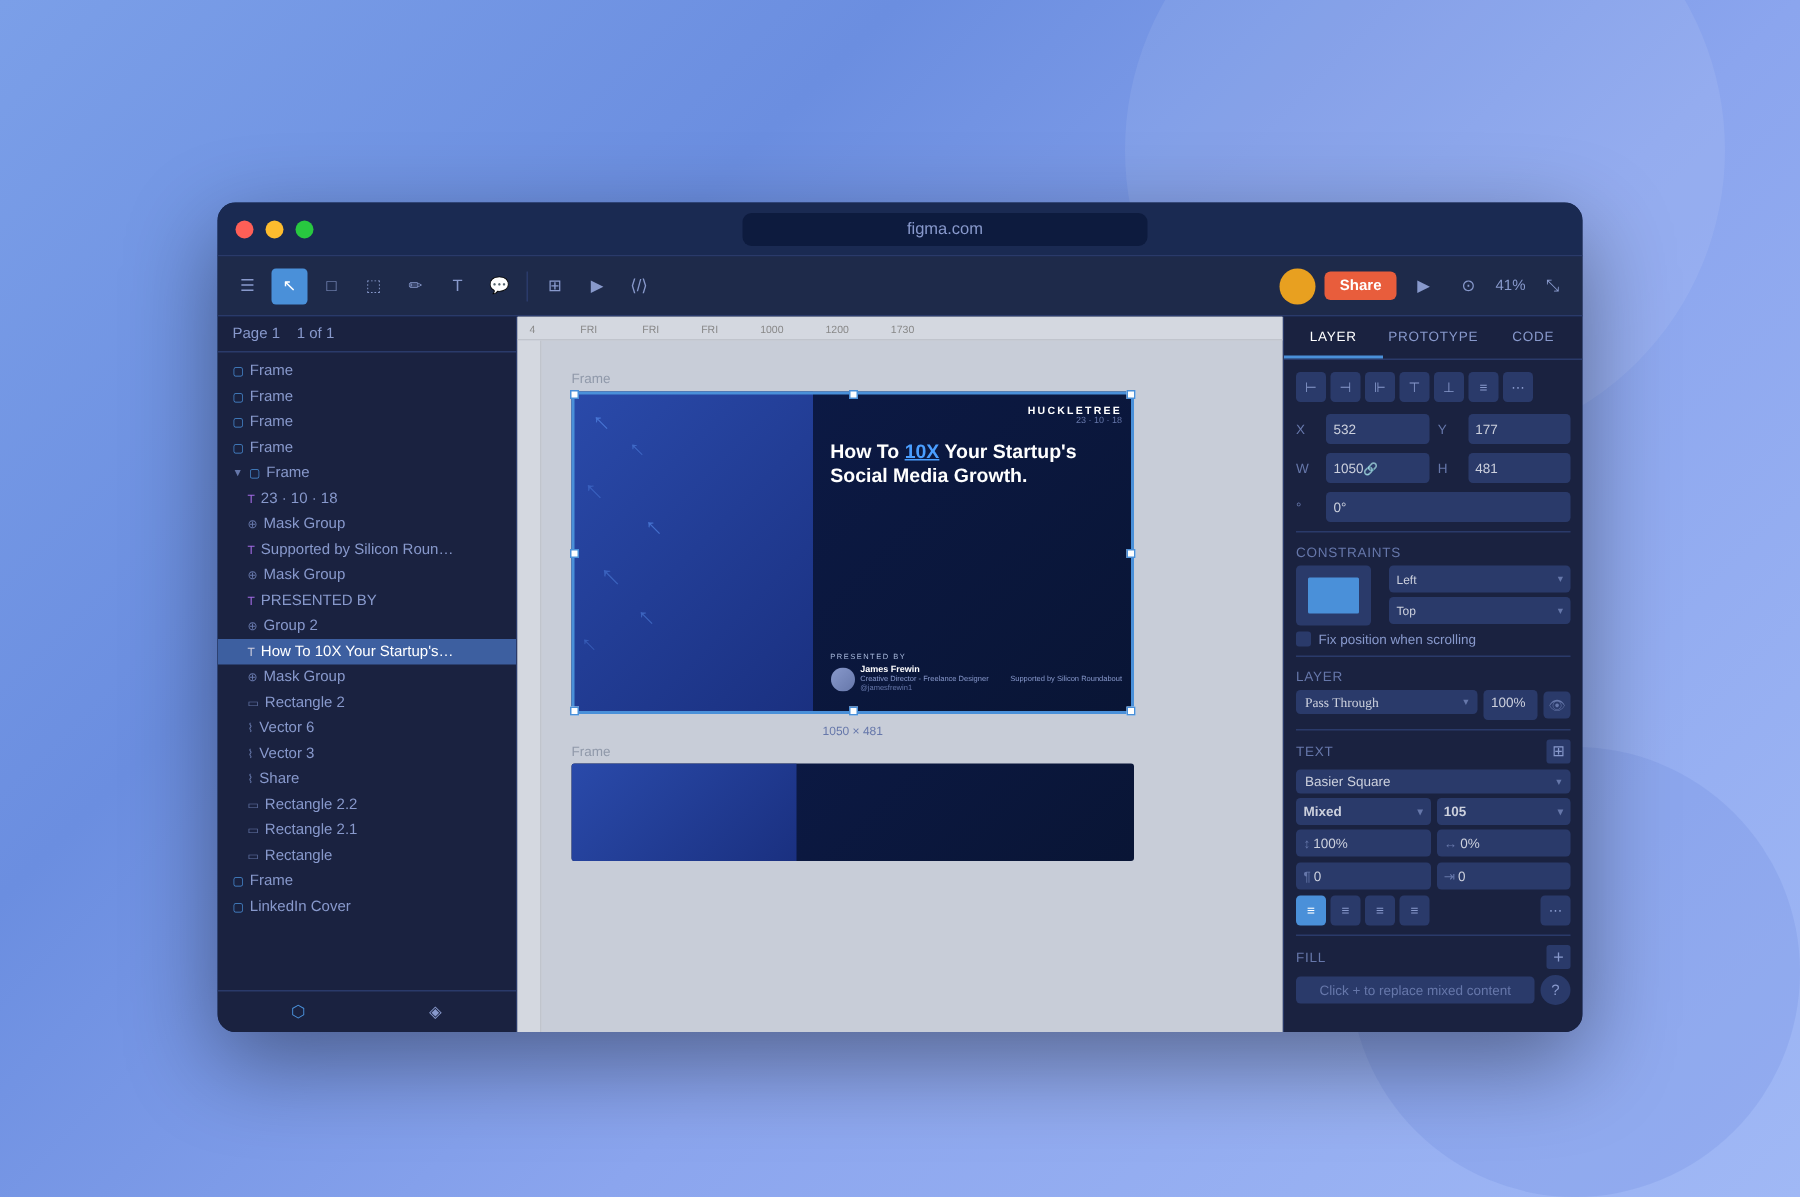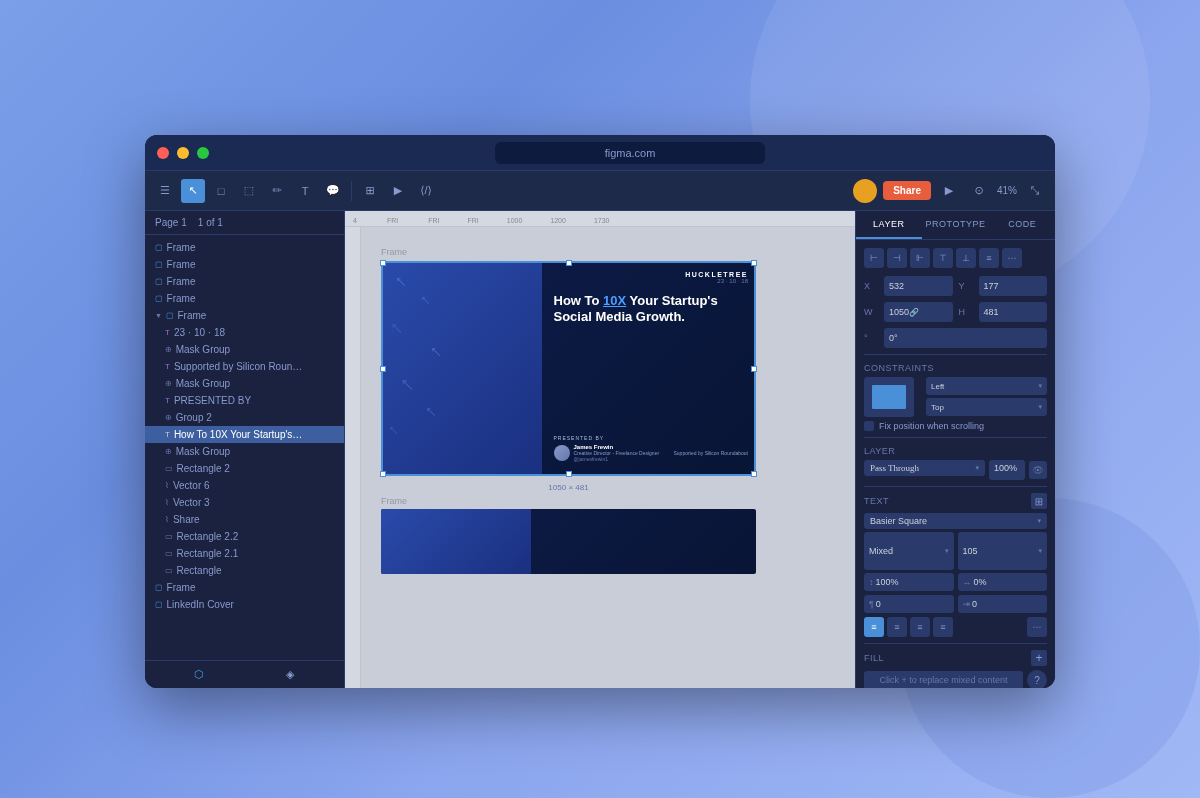--- a/index.html
+++ b/index.html
@@ -411,27 +411,28 @@
     }
     .mixed-row {
       display: flex;
       gap: 4px;
       margin-bottom: 3px;
     }
     .mixed-input {
       flex: 1;
       background: #2a3a6a;
       border-radius: 3px;
-      padding: 19px 5px;
+      padding: 9px 5px;
       color: #ccd0dd;
       font-size: 9px;
       height: 18px;
       display: flex;
       align-items: center;
       justify-content: space-between;
+      font-weight: bold;
     }
     .text-size-row {
       display: flex;
       gap: 4px;
       margin-bottom: 4px;
     }
     .text-size-input {
       flex: 1;
       background: #2a3a6a;
       border-radius: 3px;

